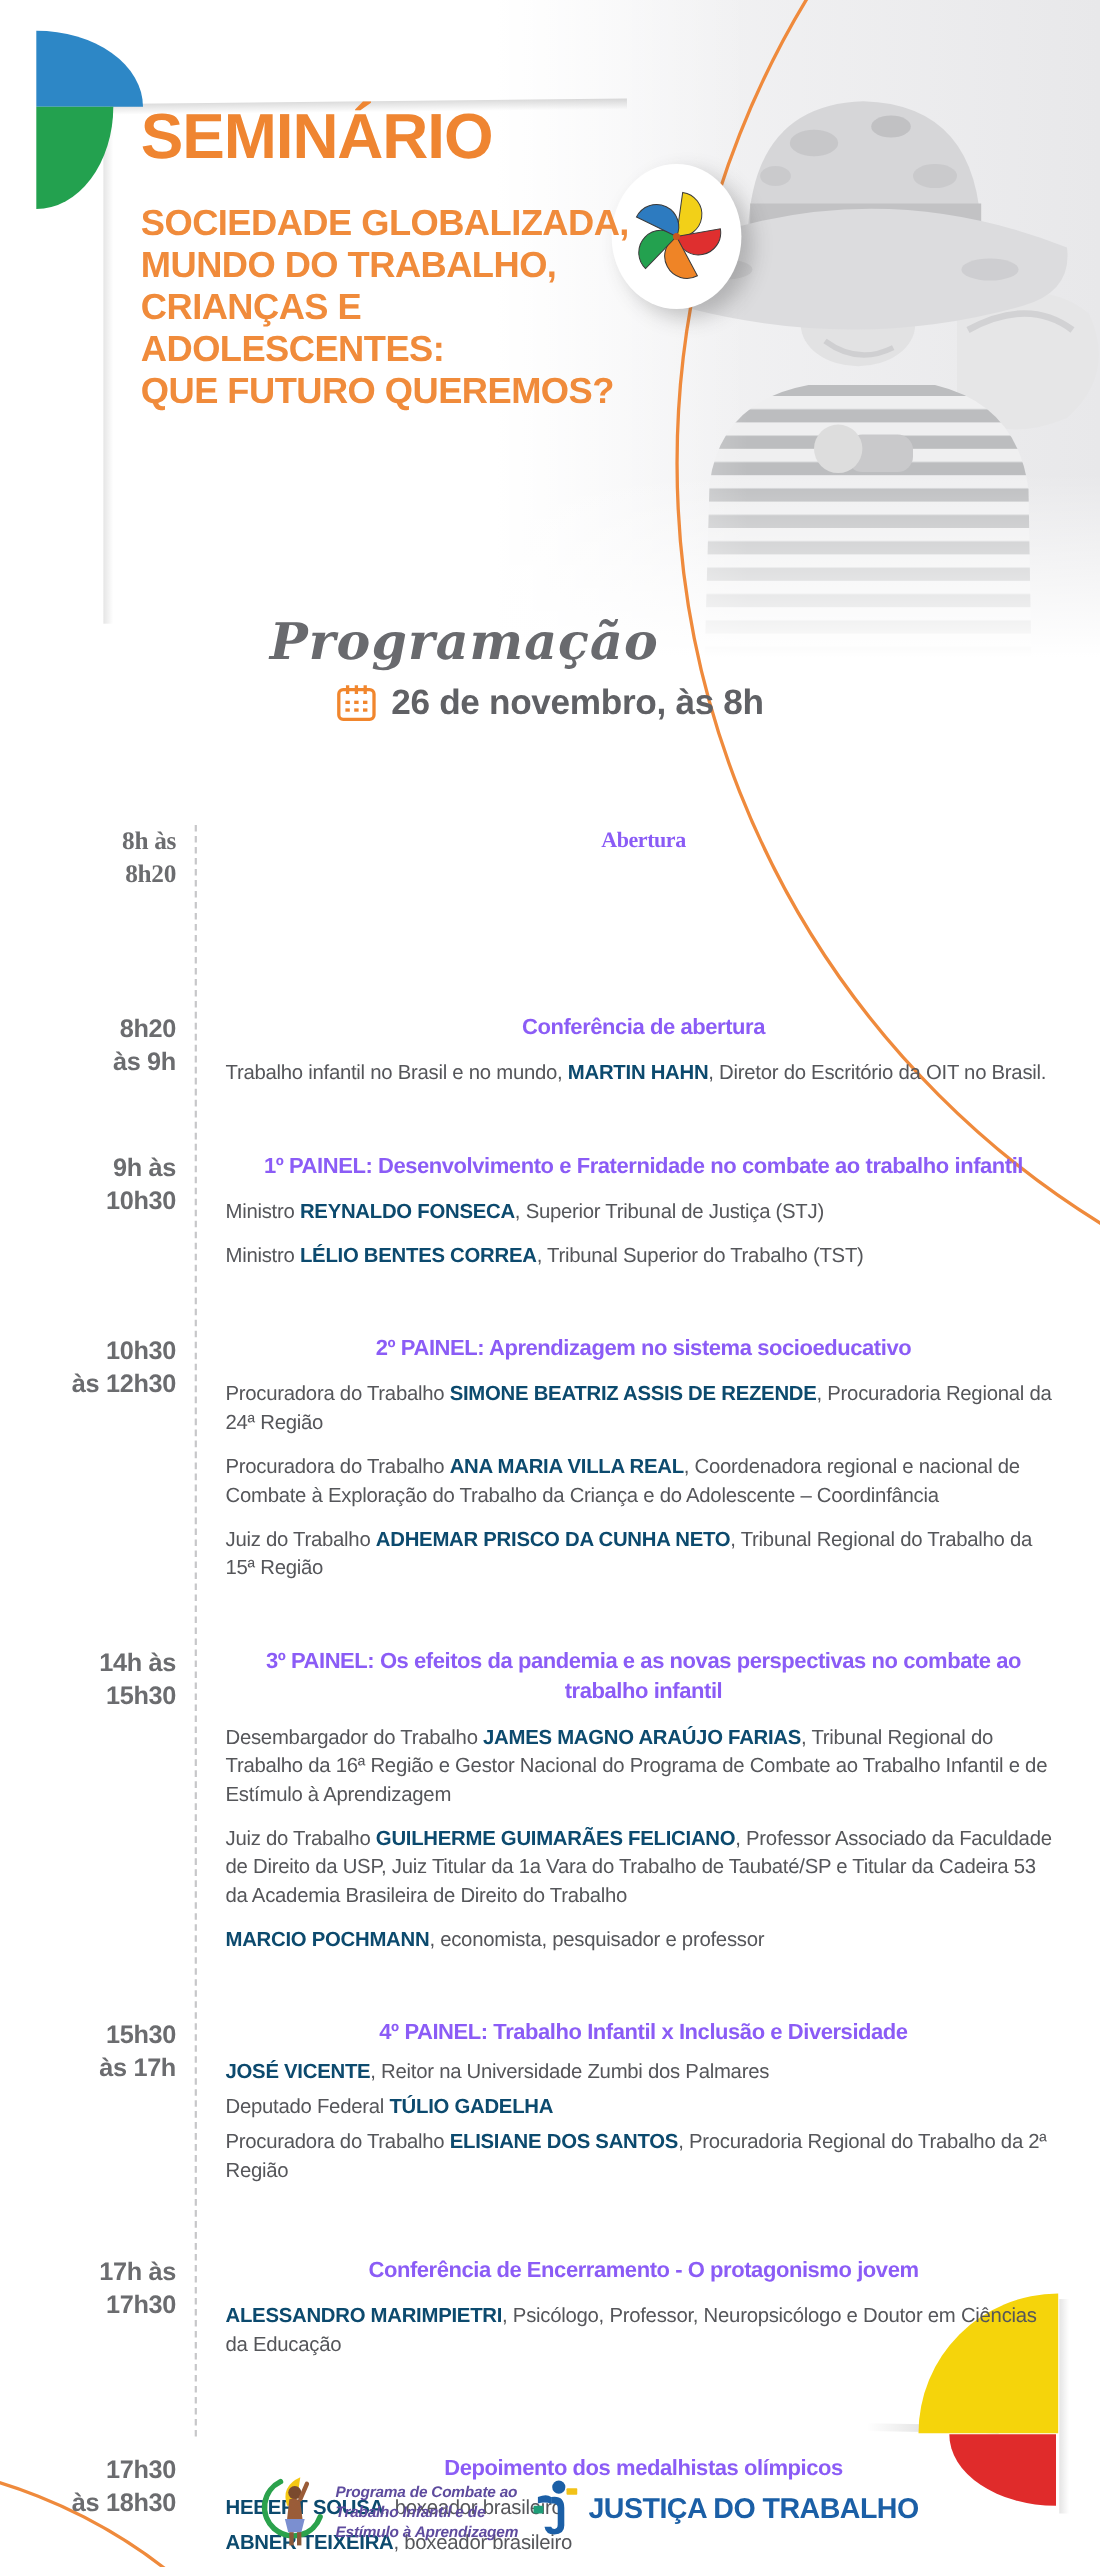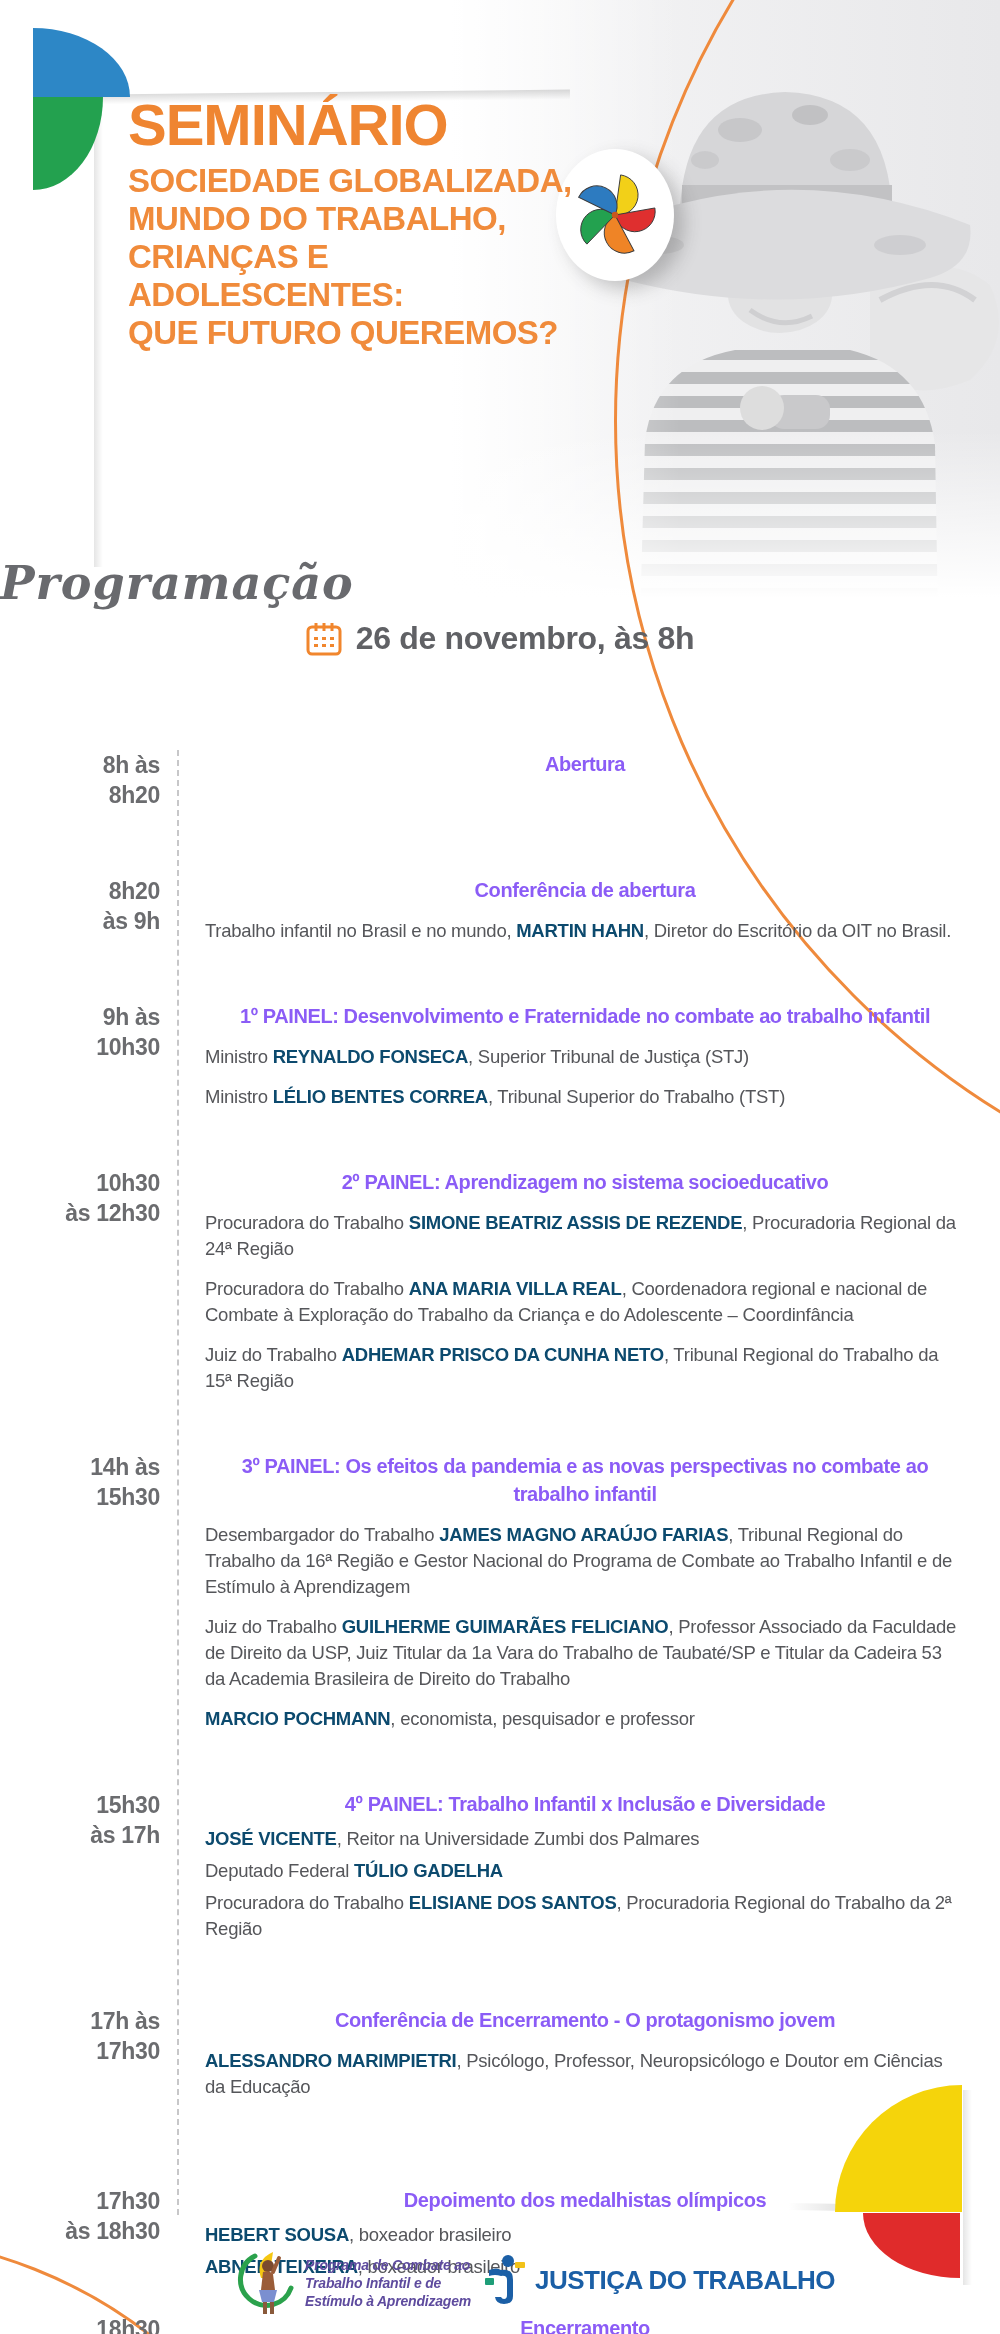--- a/index.html
+++ b/index.html
@@ -28,36 +28,36 @@
   .sheet-shadow-left{position:absolute;left:94px;top:97px;width:9px;height:470px;z-index:5;
            background:linear-gradient(to right,rgba(0,0,0,.10),rgba(0,0,0,0));}
 
   .pinwheel-badge{position:absolute;left:556px;top:149px;width:118px;height:132px;z-index:7;
            background:#fff;border-radius:50%;box-shadow:10px 8px 18px rgba(60,60,60,.28);
            display:flex;align-items:center;justify-content:center;}
 
   
   .title-block{position:absolute;left:128px;top:96px;width:480px;z-index:8;}
   .main-title{font-size:58px;font-weight:800;letter-spacing:-1px;color:#EF8531;line-height:1;}
-  .sub-title{margin-top:8px;font-size:33px;font-weight:700;letter-spacing:-.5px;color:#F08B3B;
+  .sub-title{margin-top:30px;font-size:33px;font-weight:700;letter-spacing:-.5px;color:#F08B3B;
              line-height:38px;white-space:pre-line;}
 
-  .program-heading{position:absolute;left:0;top:556px;width:844px;text-align:left;z-index:8;
+  .program-heading{position:absolute;left:0;top:556px;width:844px;text-align:center;z-index:8;
              font-family:"DejaVu Serif","Liberation Serif",serif;font-style:italic;font-weight:600;
              font-size:46px;color:#696A6E;letter-spacing:1px;}
   .date-row{position:absolute;left:0;top:620px;width:1000px;z-index:8;display:flex;
              align-items:center;justify-content:center;gap:14px;}
   .date-text{font-size:32px;font-weight:700;color:#606165;letter-spacing:-.3px;}
 
   
   .dash-line{position:absolute;left:177px;top:750px;height:1465px;width:0;z-index:8;
              border-left:2px dashed #C7C7C9;}
   .schedule{position:absolute;left:0;top:750px;width:1000px;z-index:9;}
   .sched-item{display:grid;grid-template-columns:160px 45px 1fr;padding-right:35px;margin-bottom:58px;}
-  .sched-item:nth-of-type(1){margin-bottom:66px;}
+  .sched-item:nth-of-type(1){margin-bottom:110px;font-family:Liberation Serif, serif;}
   .sched-item:nth-of-type(6){margin-bottom:64px;}
   .sched-item:nth-of-type(7){margin-bottom:86px;}
   .sched-item:nth-of-type(8){margin-bottom:34px;}
   .sched-time{grid-column:1;text-align:right;font-size:23px;font-weight:700;color:#6B6C6F;
              line-height:30px;white-space:pre-line;letter-spacing:-.3px;}
   .sched-content{grid-column:3;}
   .sched-title{font-size:20px;font-weight:700;color:#8b5cf6;line-height:28px;letter-spacing:-.4px;text-align:center;}
   .talk{margin:14px 0 0 0;font-size:18.5px;line-height:26px;color:#55565A;letter-spacing:-.25px;}
   .talk .b{font-weight:700;color:#0c4a6e;}
   .sched-item:nth-of-type(6) .talk + .talk,

